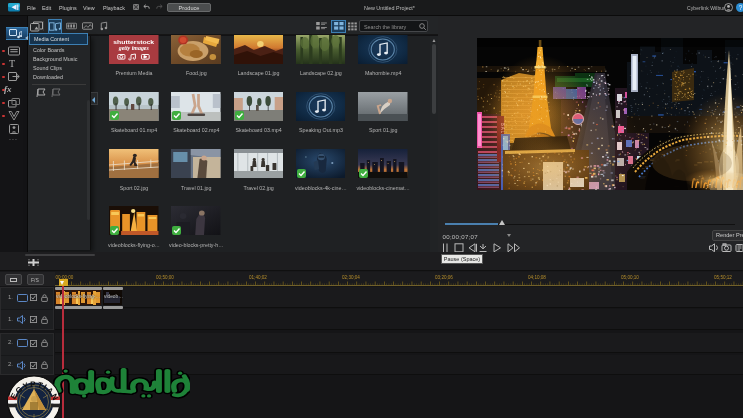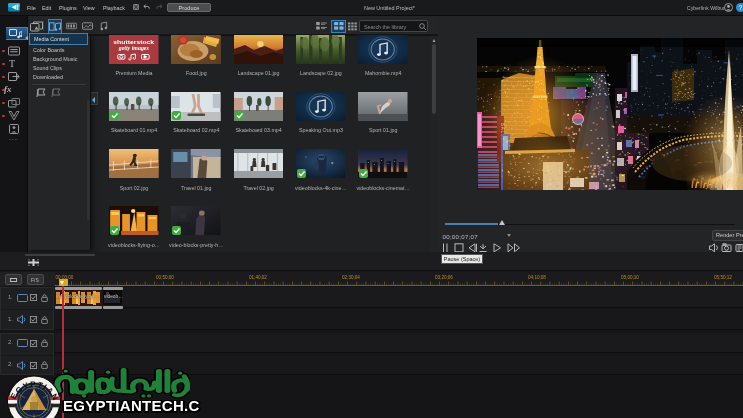--- a/index.html
+++ b/index.html
@@ -2734,22 +2734,20 @@
         <path d="M134 3 l0 19" stroke="#1e8238" stroke-width="4.2" fill="none" stroke-linecap="round"></path>
         <path d="M139 22 q-2 -9 4 -10 q6 -1 5 9" stroke="#1e8238" stroke-width="3.8" fill="none" stroke-linecap="round"></path>
         <path d="M146 8 q4 8 1 14 q-3 6 -8 4" stroke="#1e8238" stroke-width="3.6" fill="none" stroke-linecap="round"></path>
         <circle cx="62" cy="3" r="1.5" fill="#1e8238"></circle>
         <circle cx="75" cy="27" r="1.5" fill="#1e8238"></circle>
         <circle cx="92" cy="4" r="1.5" fill="#1e8238"></circle>
         <circle cx="117" cy="27" r="1.5" fill="#1e8238"></circle>
         <circle cx="121" cy="27" r="1.5" fill="#1e8238"></circle>
         <circle cx="143" cy="5" r="1.5" fill="#1e8238"></circle>
       </svg>
-      <div class="a" style="left:63px;top:37px;font-size:15px;font-weight:bold;color:#fff;letter-spacing:0.3px;
- text-shadow:-1.5px -1.5px 0 #000,1.5px -1.5px 0 #000,-1.5px 1.5px 0 #000,1.5px 1.5px 0 #000,0 2px 0 #000,2px 0 0 #000,-2px 0 0 #000;white-space:nowrap">EGYPTIANTECH.C</div>
       <svg class="a" style="left:7px;top:9px" width="56" height="49" viewBox="0 0 56 49">
  <circle cx="27" cy="33" r="26" fill="#f4f1ea" stroke="#0a0a0a" stroke-width="1.2"></circle>
  <circle cx="27" cy="33" r="19.5" fill="#13233f"></circle>
  <g stroke="#c8a84a" stroke-width="0.6" fill="none" opacity="0.8">
   <circle cx="27" cy="33" r="17"></circle>
           <circle cx="27" cy="33" r="14.5"></circle>
   <path d="M13 26 l5 3 M41 26 l-5 3 M13 40 l5 -3 M41 40 l-5 3 M27 16 v5 M27 45 v4"></path>
  </g>
  <path d="M27 20 L39 41 L15 41 Z" fill="#dfb158"></path>
  <path d="M27 20 L39 41 L32 41 Z" fill="#c08e3a"></path>

